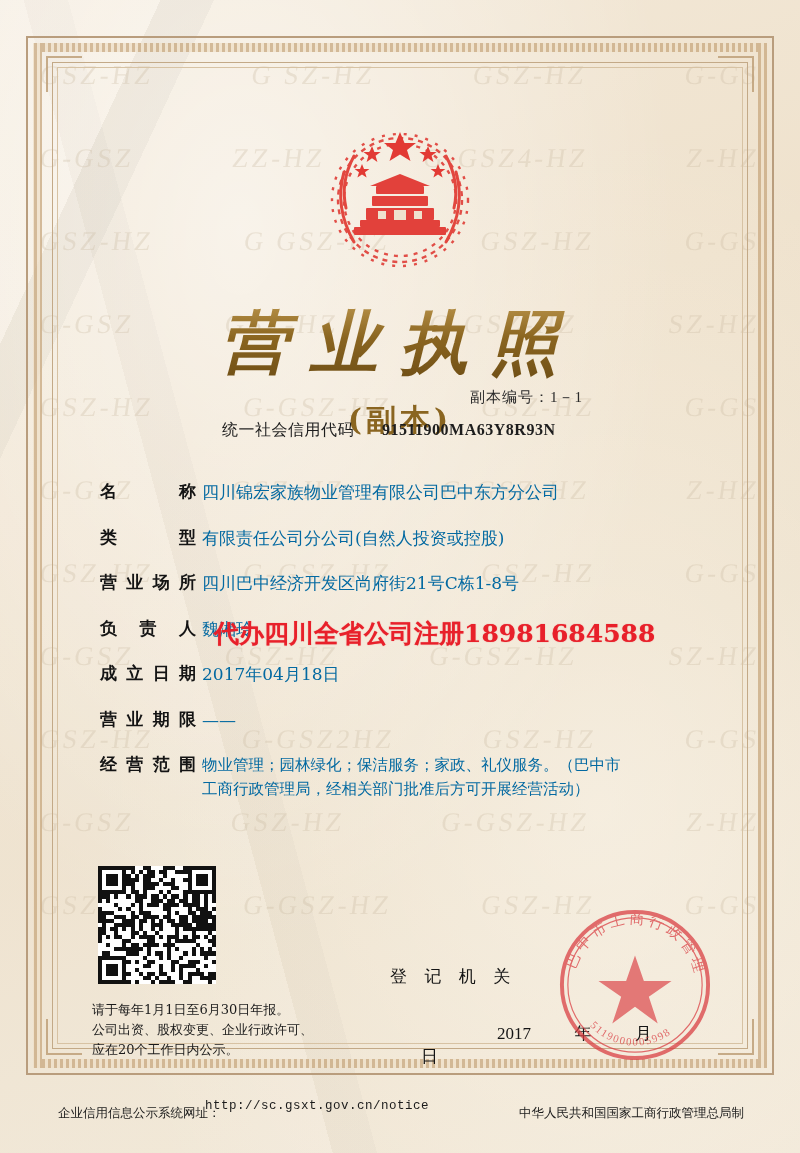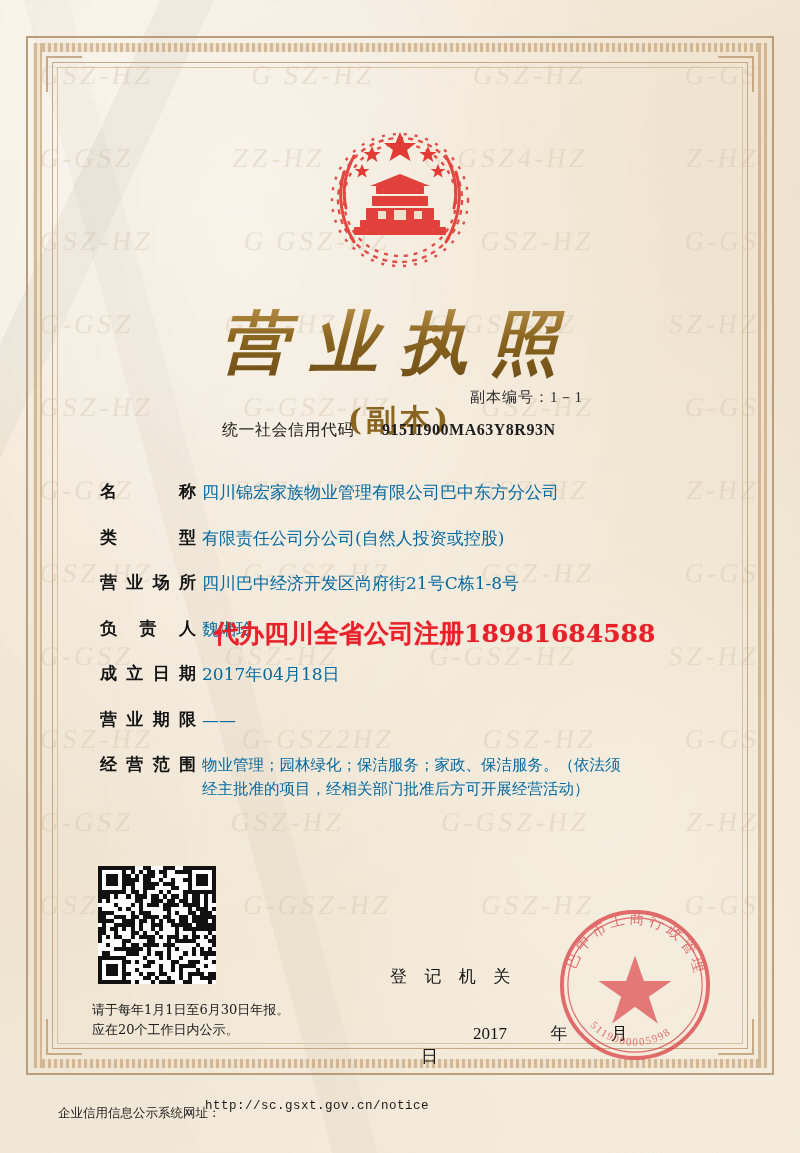--- a/index.html
+++ b/index.html
@@ -145,21 +145,21 @@
   .reg-authority{
     position:absolute;left:390px;top:965px;
     font-family:"DejaVu Serif","Liberation Serif",serif;
     font-size:17px;letter-spacing:6px;color:#141414;
   }
   .date-line{
     position:absolute;left:385px;top:1022px;width:300px;
     font-family:"DejaVu Serif","Liberation Serif",serif;
     font-size:17px;color:#141414;
   }
-  .date-line .y{margin-left:88px;}
+  .date-line .y{margin-left:112px;}
   .date-line .m{margin-left:38px;}
   .date-line .d{margin-left:36px;}
   .date-line b{font-family:"Liberation Serif","DejaVu Serif",serif;font-weight:normal;}
 
   
   .seal{
     position:absolute;left:556px;top:906px;width:158px;height:158px;
     opacity:.72;
   }
 
@@ -361,21 +361,21 @@
       </div>
       <div class="val">——</div>
     </div>
     <div class="row">
       <div class="lbl">
         <span>经</span>
         <span>营</span>
         <span>范</span>
         <span>围</span>
       </div>
-      <div class="val small" style="max-width: 430px;">物业管理；园林绿化；保洁服务；家政、保洁服务。（依法须经主批准的项目，经相关部门批准后方可开展经营活动）</div>
+      <div class="val small" style="max-width: 430px;">物业管理；园林绿化；保洁服务；家政、礼仪服务。（巴中市工商行政管理局，经相关部门批准后方可开展经营活动）</div>
     </div>
   </div>
 
 <div class="redtext">代办四川全省公司注册18981684588</div>
 
 <div class="qr">
   <svg width="118" height="118" viewBox="0 0 29 29" shape-rendering="crispEdges" id="qrsvg">
       <rect width="29" height="29" fill="#fff"></rect>
       <rect x="0" y="0" width="1" height="1" fill="#111"></rect>
       <rect x="1" y="0" width="1" height="1" fill="#111"></rect>
@@ -823,20 +823,21 @@
       <rect x="17" y="28" width="1" height="1" fill="#111"></rect>
       <rect x="18" y="28" width="1" height="1" fill="#111"></rect>
       <rect x="21" y="28" width="1" height="1" fill="#111"></rect>
       <rect x="22" y="28" width="1" height="1" fill="#111"></rect>
       <rect x="27" y="28" width="1" height="1" fill="#111"></rect>
     </svg>
 </div>
 
 <div class="notes" id="notes">
     <div>请于每年1月1日至6月30日年报。</div>
+    <div>公司出资、股权变更、企业行政许可、</div>
     <div>应在20个工作日内公示。</div>
   </div>
 
 <div class="reg-authority">登 记 机 关</div>
 <div class="date-line">
   <b class="y">2017</b>
   <span class="m">年</span>
   <span class="m">月</span>
   <span class="d">日</span>
 </div>
@@ -853,13 +854,14 @@
     <path id="sealArcB" d="M 30 116 A 62 62 0 0 0 130 116" fill="none"></path>
     <text font-size="11" fill="#d93a3f" font-family="'Liberation Serif',serif" letter-spacing="1.5">
       <textPath href="#sealArcB" startOffset="6%" id="sealNumPath">5119000005998</textPath>
     </text>
   </svg>
 </div>
 
 <div class="bottom">
   <span class="left">企业信用信息公示系统网址：</span>
   <span class="url">http://sc.gsxt.gov.cn/notice</span>
+  <span class="right">中华人民共和国国家工商行政管理总局制</span>
 </div>
 
 </body></html>

